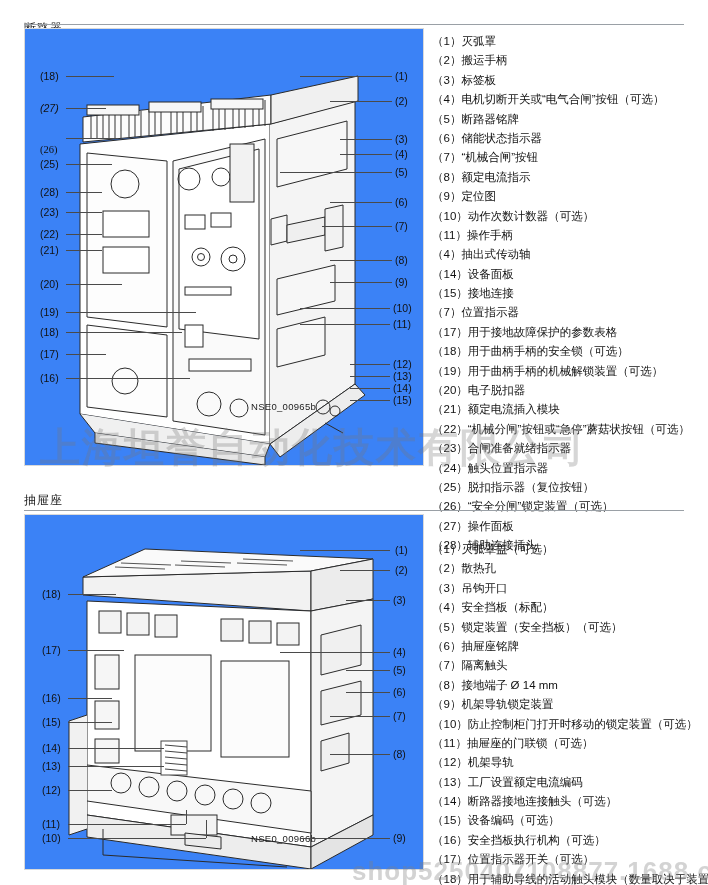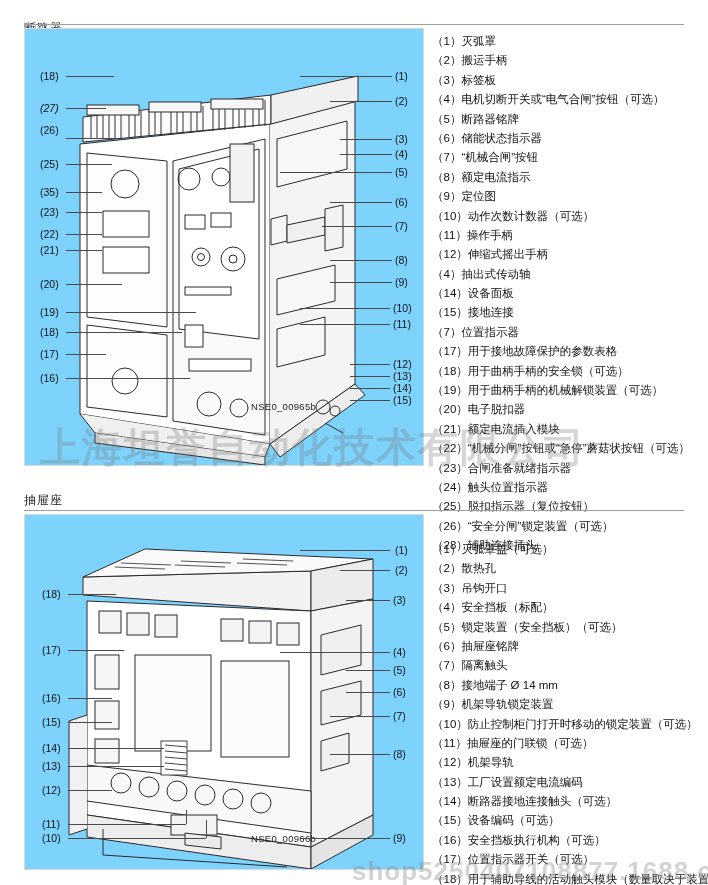--- a/index.html
+++ b/index.html
@@ -25,21 +25,21 @@
   }
   .section-rule {
     position: absolute;
     height: 1px;
     background: #9aa0a6;
   }
 
   
   .panel {
     position: absolute;
-    background: #7dd3fc;
+    background: #3b82f6;
     border: 1px solid #d8d9da;
   }
 
   
   .legend {
     position: absolute;
     font-size: 11.5px;
     line-height: 19.4px;
     color: #111;
     white-space: nowrap;
@@ -195,23 +195,23 @@
         <circle cx="298" cy="378" r="7"></circle>
         <circle cx="310" cy="382" r="5"></circle>
       </g>
     </svg>
 
     <div class="figcode" style="left:226px; top:372px;">NSE0_00965b</div>
   </div>
 
   <div class="callout" style="left:40px; top:70px;">(18)</div>
   <div class="callout" style="left:40px; top:102px;font-style:italic;">(27)</div>
-  <div class="callout" style="left:40px; top:124px;">(26)</div>
+  <div class="callout" style="left:40px; top:144px;font-family:Liberation Serif, serif;">(26)</div>
   <div class="callout" style="left:40px; top:158px;">(25)</div>
-  <div class="callout" style="left:40px; top:186px;">(35)</div>
+  <div class="callout" style="left:40px; top:186px;">(28)</div>
   <div class="callout" style="left:40px; top:206px;">(23)</div>
   <div class="callout" style="left:40px; top:228px;">(22)</div>
   <div class="callout" style="left:40px; top:244px;">(21)</div>
   <div class="callout" style="left:40px; top:278px;">(20)</div>
   <div class="callout" style="left:40px; top:306px;">(19)</div>
   <div class="callout" style="left:40px; top:326px;">(18)</div>
   <div class="callout" style="left:40px; top:348px;">(17)</div>
   <div class="callout" style="left:40px; top:372px;">(16)</div>
 
   <div class="lead" style="left:66px; top:76px;  width:48px;"></div>
@@ -265,35 +265,35 @@
     <div>（2）搬运手柄</div>
     <div>（3）标签板</div>
     <div>（4）电机切断开关或“电气合闸”按钮（可选）</div>
     <div>（5）断路器铭牌</div>
     <div>（6）储能状态指示器</div>
     <div>（7）“机械合闸”按钮</div>
     <div>（8）额定电流指示</div>
     <div>（9）定位图</div>
     <div>（10）动作次数计数器（可选）</div>
     <div>（11）操作手柄</div>
-    <div>（12）伸缩式摇出手柄</div>
     <div>（4）抽出式传动轴</div>
     <div>（14）设备面板</div>
     <div>（15）接地连接</div>
     <div>（7）位置指示器</div>
     <div>（17）用于接地故障保护的参数表格</div>
     <div>（18）用于曲柄手柄的安全锁（可选）</div>
     <div>（19）用于曲柄手柄的机械解锁装置（可选）</div>
     <div>（20）电子脱扣器</div>
     <div>（21）额定电流插入模块</div>
     <div>（22）“机械分闸”按钮或“急停”蘑菇状按钮（可选）</div>
     <div>（23）合闸准备就绪指示器</div>
     <div>（24）触头位置指示器</div>
     <div>（25）脱扣指示器（复位按钮）</div>
     <div>（26）“安全分闸”锁定装置（可选）</div>
+    <div>（27）操作面板</div>
     <div>（28）辅助连接插头</div>
   </div>
 
   <div class="section-title" style="left:24px; top:492px;">抽屉座</div>
   <div class="section-rule" style="left:24px; top:510px; width:660px;"></div>
 
   <div class="panel" style="left:24px; top:514px; width:400px; height:356px;">
 
     <svg width="398" height="354" viewBox="0 0 398 354">
       <g fill="none" stroke="#2b2b2b" stroke-width="1">

